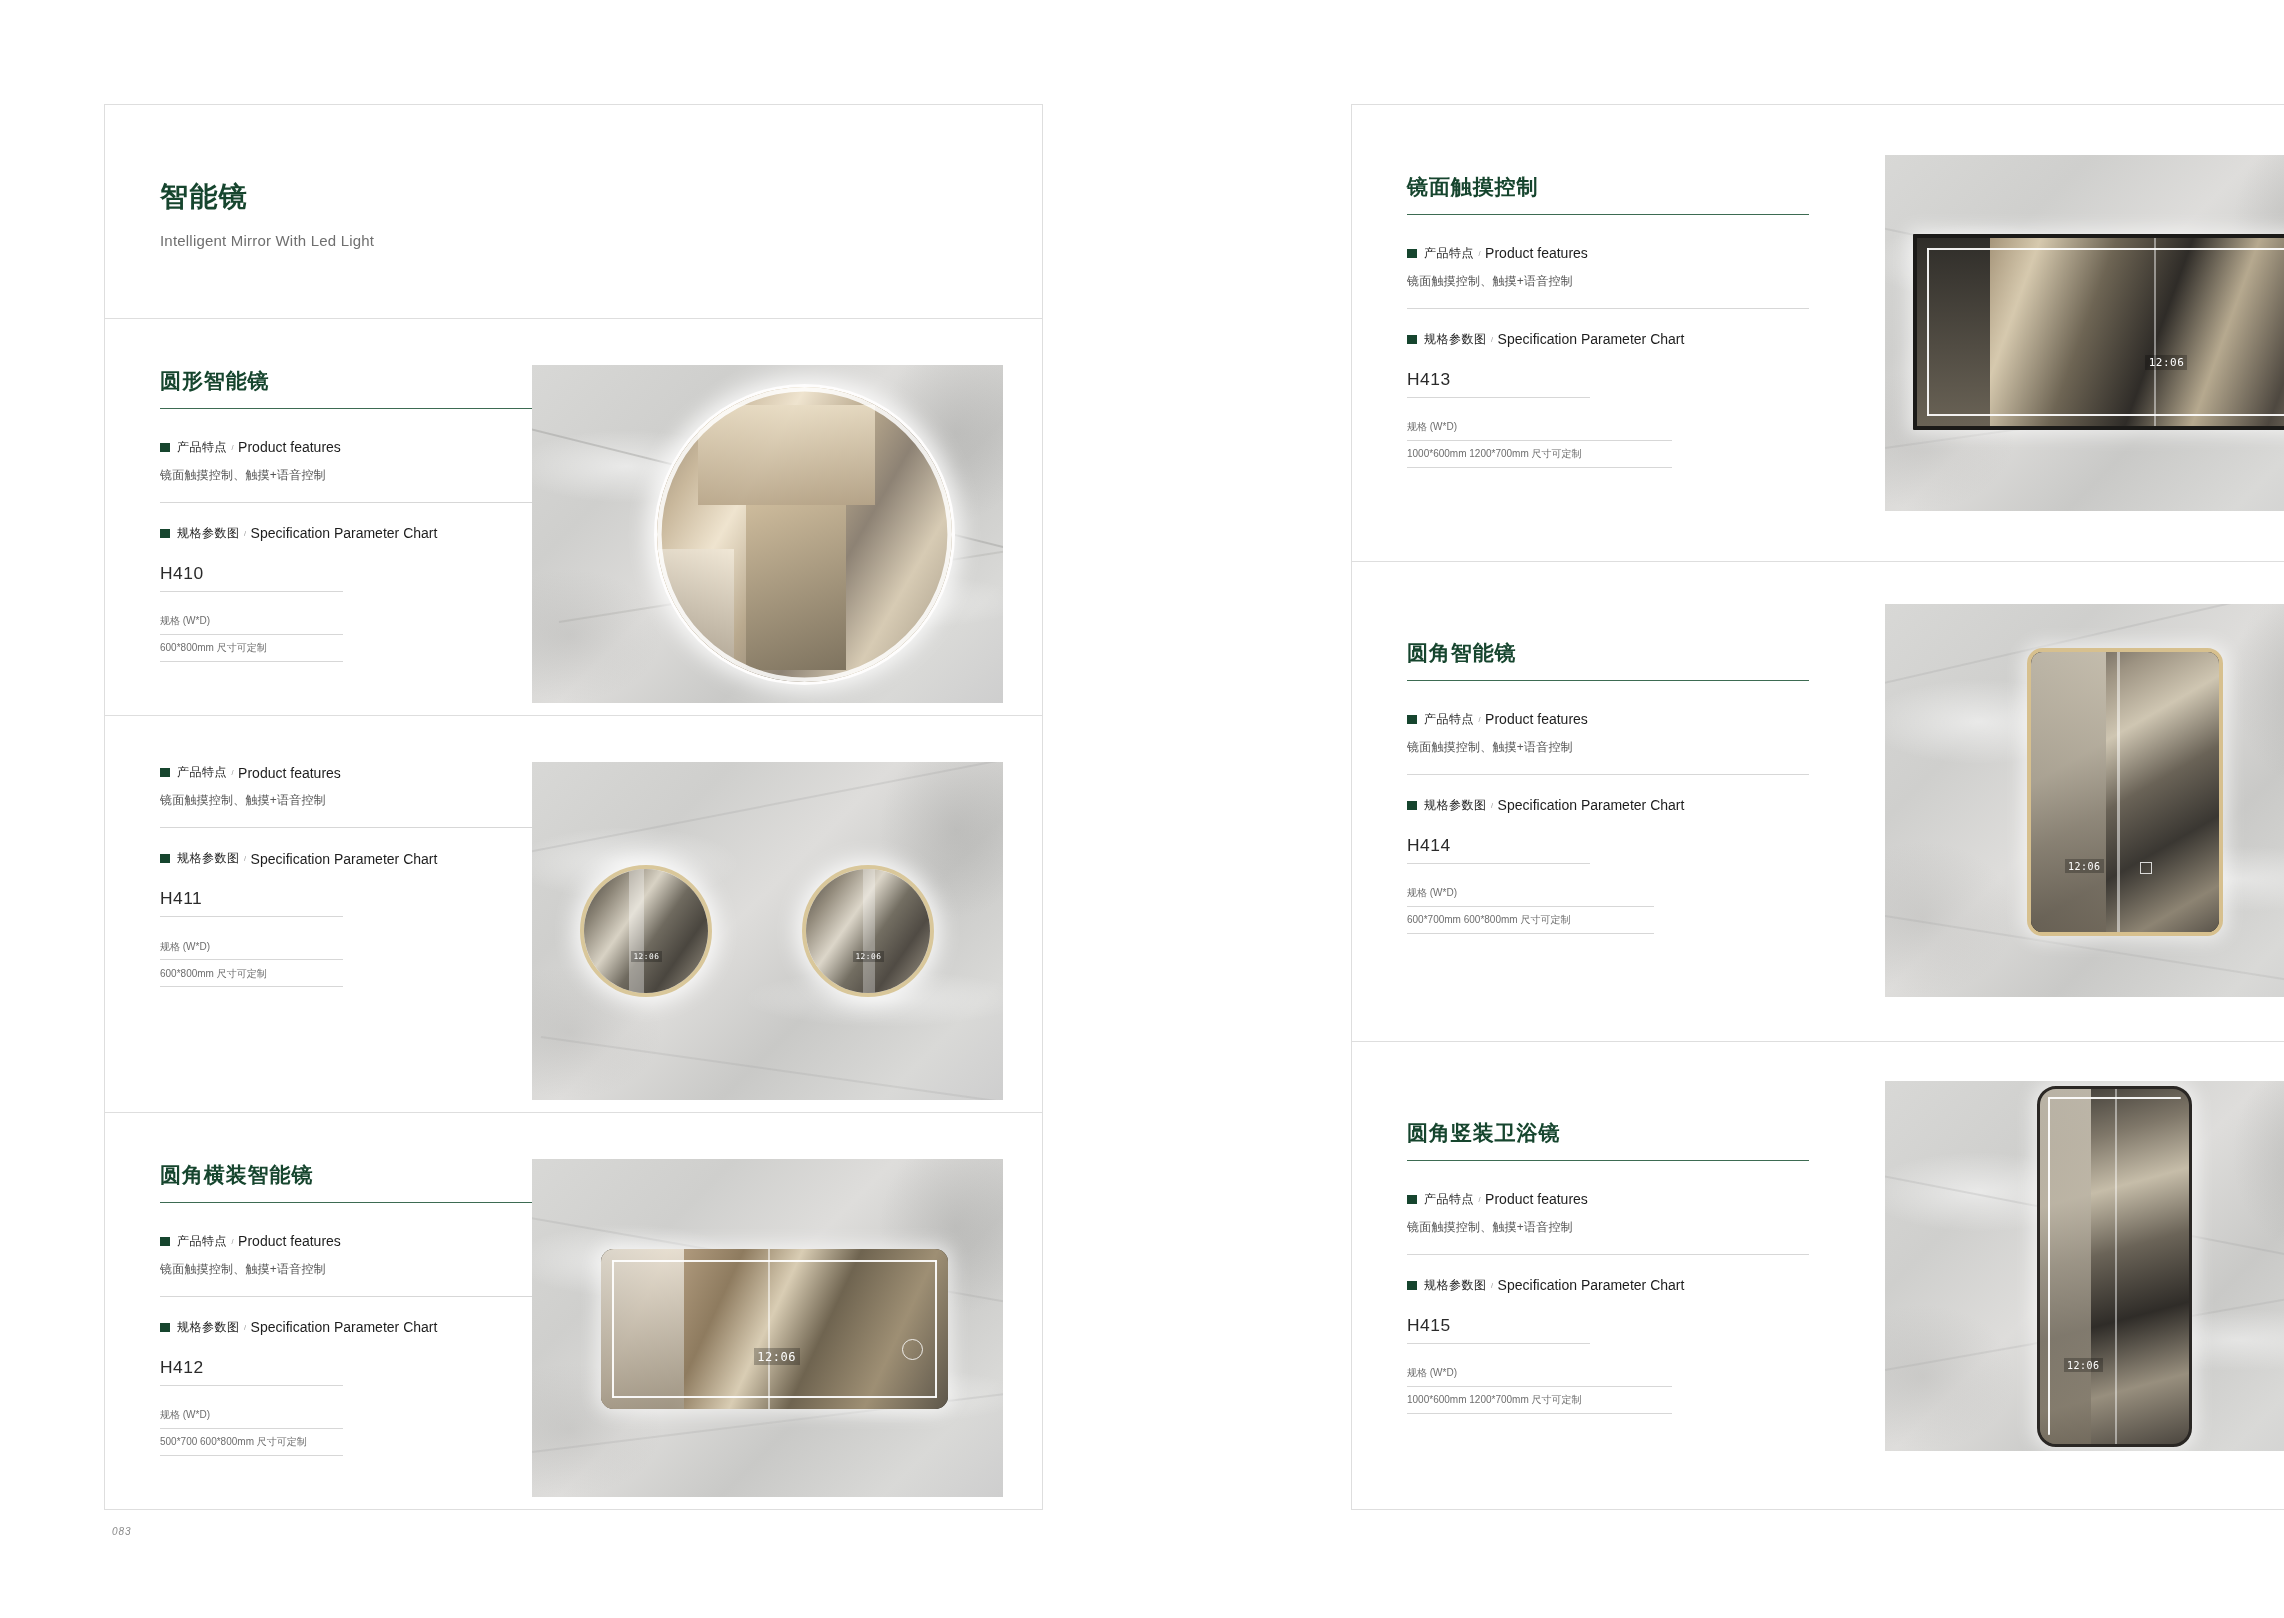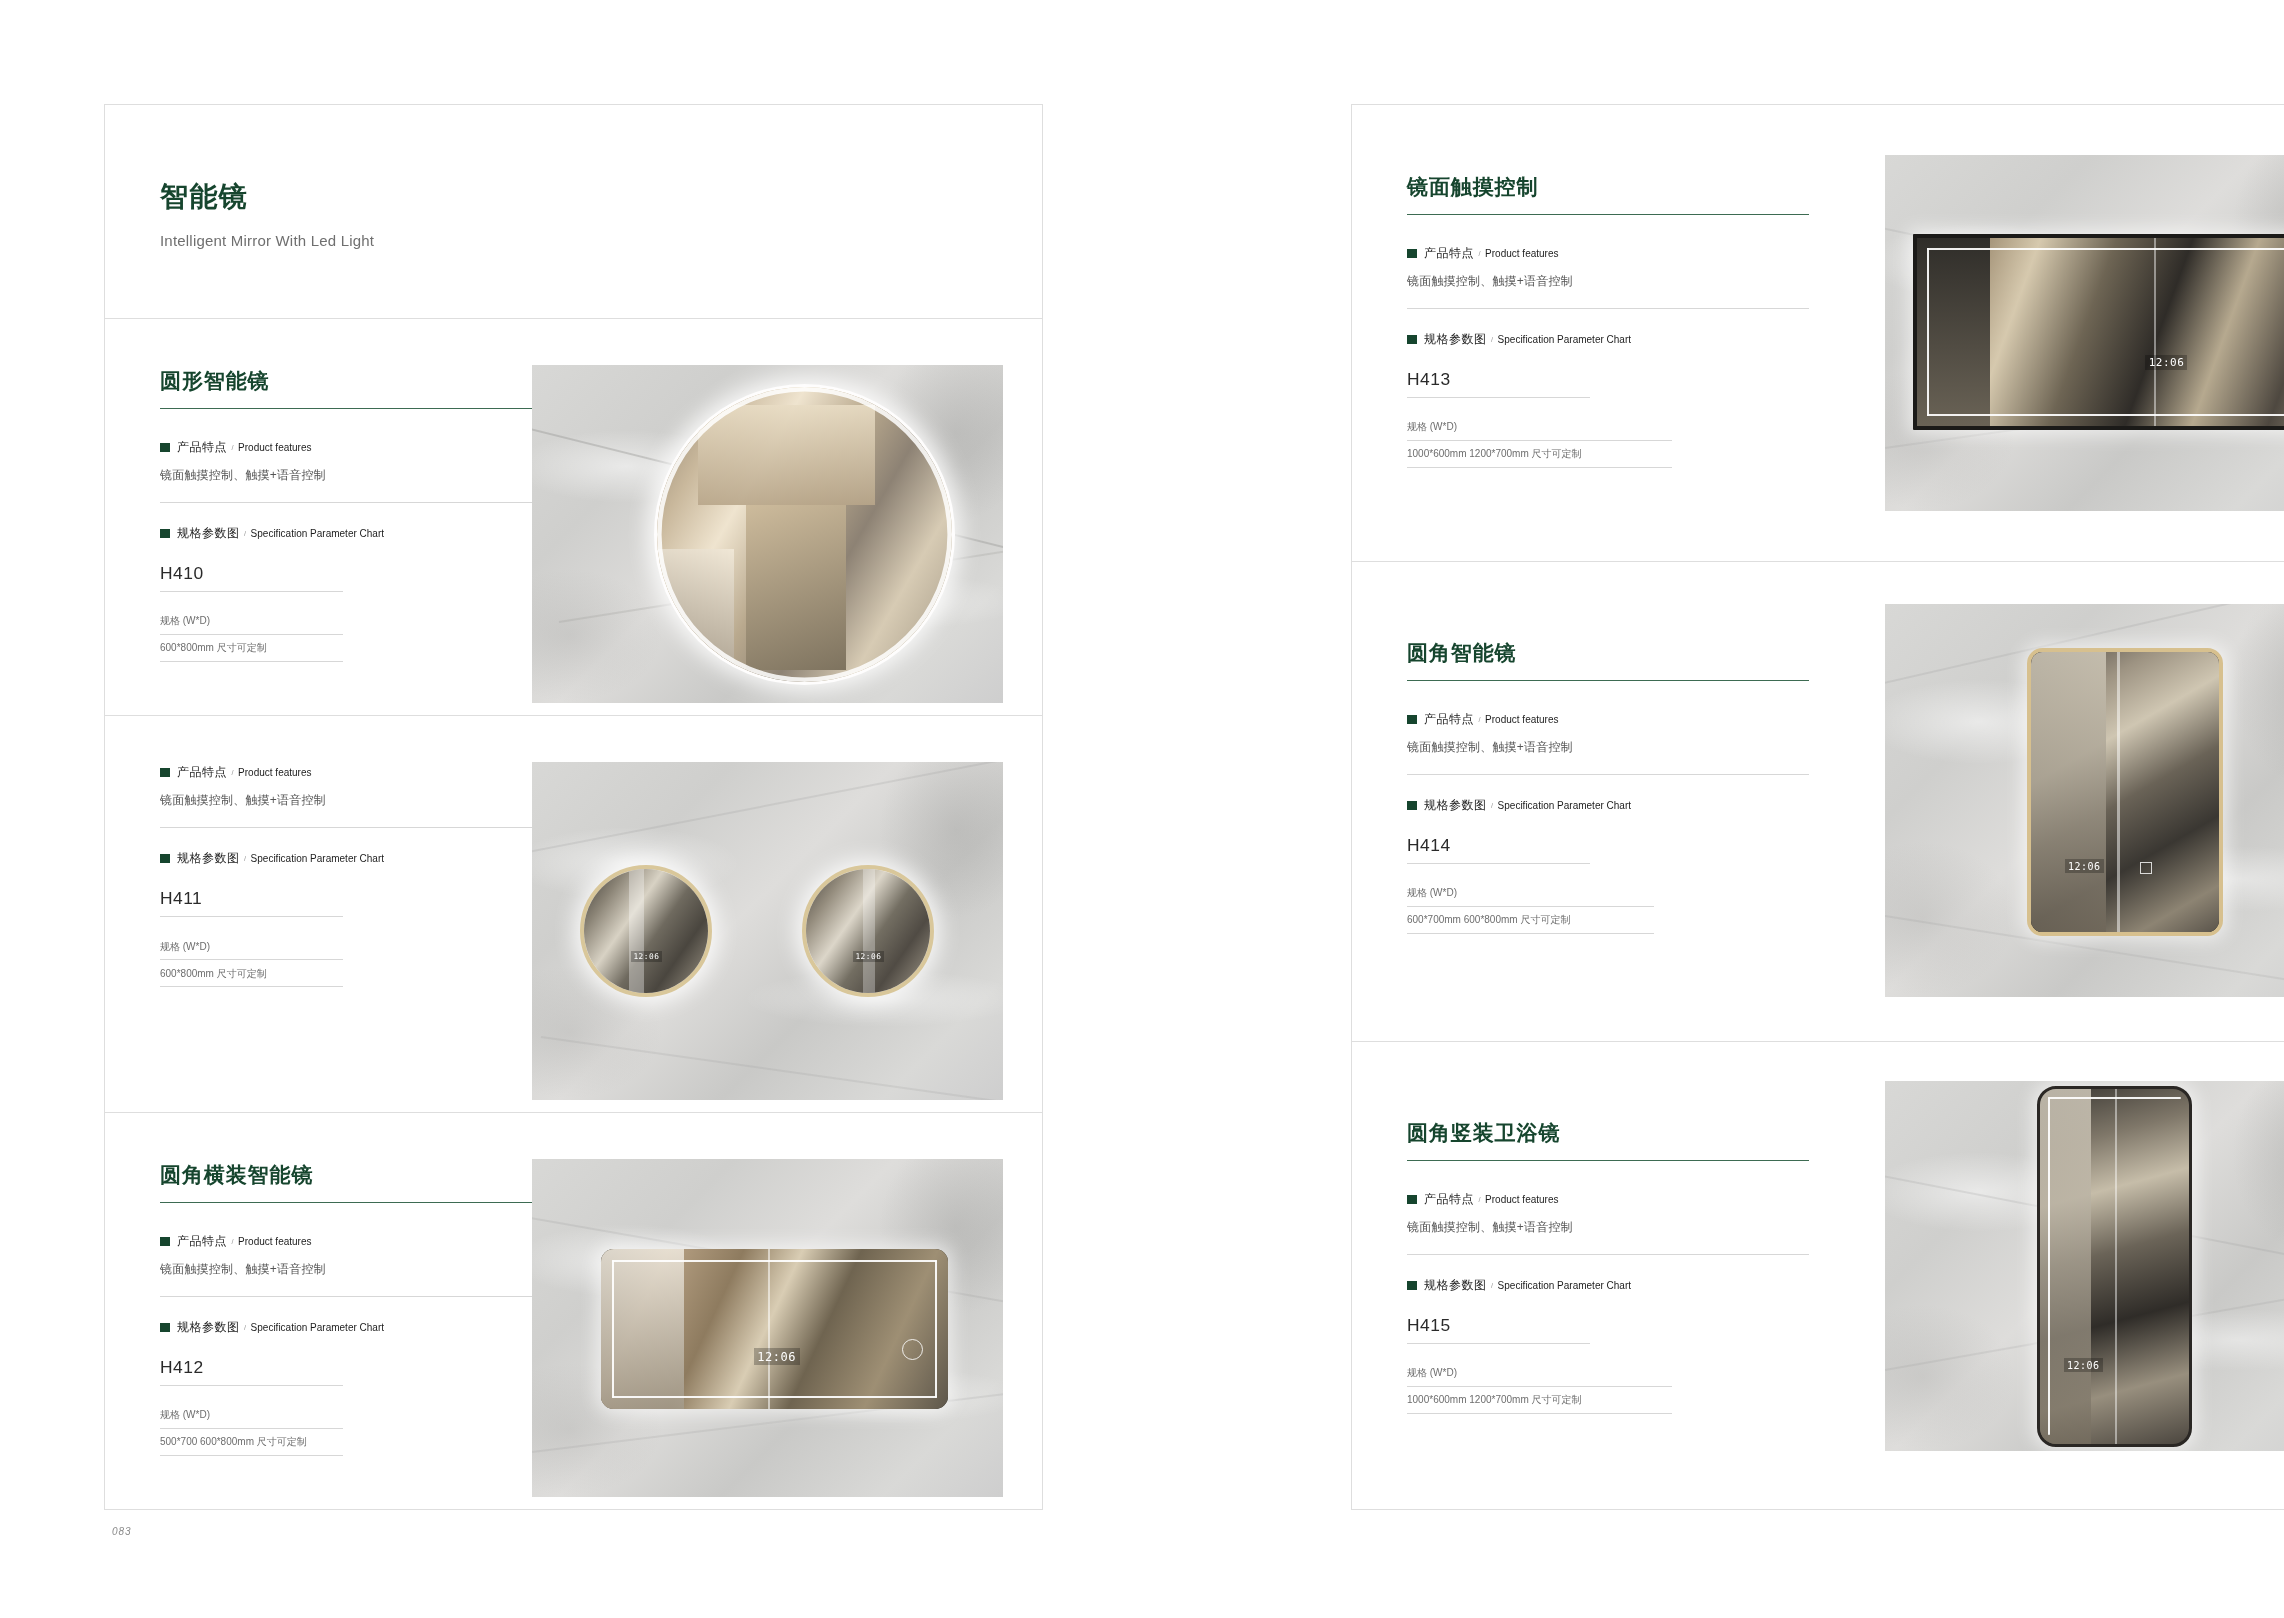--- a/index.html
+++ b/index.html
@@ -88,21 +88,21 @@
     background: #16452e;
     margin-right: 7.3px;
     flex: 0 0 auto;
   }
   .feat-label {
     font-size: 12px;
     color: #1d1d1d;
     letter-spacing: 0.5px;
   }
   .feat-sep { color: #9a9a9a; margin: 0 4.6px; }
-  .feat-en { font-size: 10px; color: #1d1d1d; }
+  .feat-en { font-size: 14px; color: #1d1d1d; }
   .feat-desc {
     font-size: 12px;
     color: #555;
     letter-spacing: 0.2px;
     padding-bottom: 18px;
     border-bottom: 0.5px solid #d7d7d7;
     width: 402px;
     margin-bottom: 22px;
   }
   .model {

